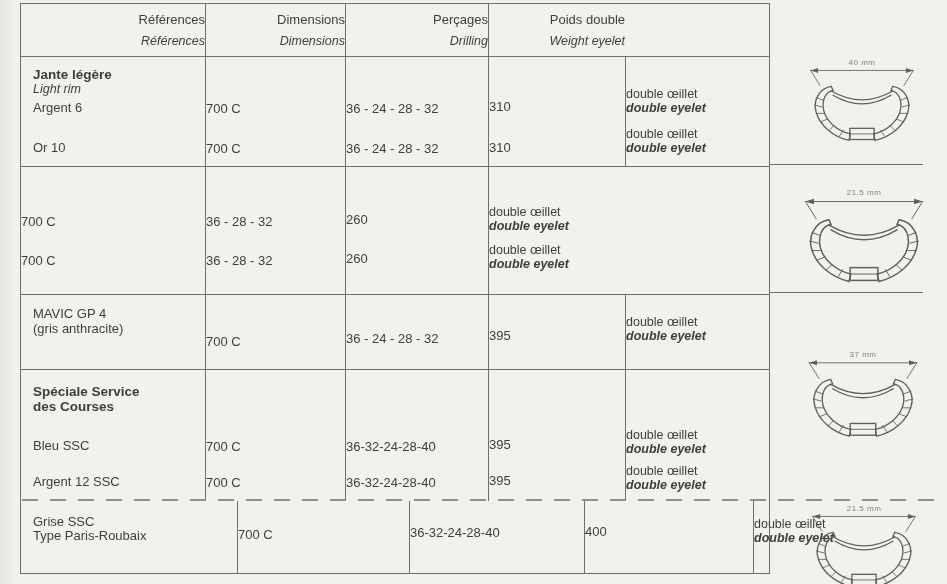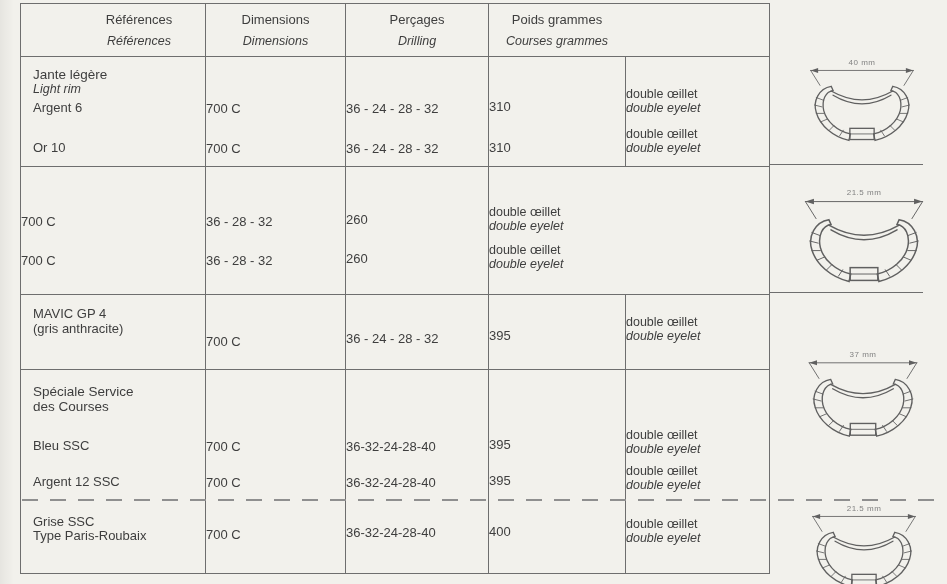--- a/index.html
+++ b/index.html
@@ -24,37 +24,37 @@
     pointer-events:none;
   }
 
   .table{
     position:absolute;left:20px;top:3px;width:750px;
     border:1px solid var(--line);
     background:transparent;
   }
   .row{display:grid;grid-template-columns:184px 140px 143px 137px 146px;}
   .row.sec{border-top:1px solid var(--line);}
-  .row.nosep{border-top:none;}
+  .row.nosep{border-top:none;gap:32px;}
   .c{position:relative;border-left:1px solid var(--line);}
   .c:first-child{border-left:none;}
 
   
-  .hc{display:flex;flex-direction:column;align-items:center;justify-content:center;gap:7px;}
+  .hc{display:flex;flex-direction:column;align-items:flex-end;justify-content:center;gap:7px;}
   .hc .hfr{font-size:13px;}
   .hc .hen{font-size:12.5px;font-style:italic;}
   .hc1{padding-left:52px;}
 
   
-  .title{position:absolute;left:12px;font-size:13.5px;font-weight:normal;white-space:nowrap;}
+  .title{position:absolute;left:12px;font-size:13.5px;font-weight:bold;white-space:nowrap;}
   .sub{position:absolute;left:12px;font-size:12.5px;font-style:italic;white-space:nowrap;}
   .nm{position:absolute;left:12px;font-size:13px;white-space:nowrap;}
   .v{position:absolute;left:0;right:0;text-align:left;font-size:13px;white-space:nowrap;}
   .pair{position:absolute;left:0;right:0;text-align:left;font-size:12.5px;line-height:14px;white-space:nowrap;}
-  .pair .en{font-style:italic;}
+  .pair .en{font-style:italic;font-weight:bold;}
 
   
   .dashed{
     position:absolute;left:22px;top:499px;width:918px;height:2px;
     background:repeating-linear-gradient(90deg,var(--dash) 0 16px,rgba(0,0,0,0) 16px 28px);
   }
   
   .ext{position:absolute;height:1px;background:var(--line);}
   .ext1{left:770px;top:164px;width:153px;}
   .ext2{left:770px;top:292px;width:153px;}
@@ -118,22 +118,22 @@
     </div>
     <div class="c hc">
       <div class="hfr">Dimensions</div>
       <div class="hen">Dimensions</div>
     </div>
     <div class="c hc">
       <div class="hfr">Perçages</div>
       <div class="hen">Drilling</div>
     </div>
     <div class="c hc">
-      <div class="hfr">Poids grammes</div>
-      <div class="hen">Courses grammes</div>
+      <div class="hfr">Poids double</div>
+      <div class="hen">Weight eyelet</div>
     </div>
   </div>
 
   <div class="row sec" style="height:110px">
     <div class="c">
       <div class="title" style="top:10px">Jante légère</div>
       <div class="sub" style="top:25px">Light rim</div>
       <div class="nm" style="top:43px">Argent 6</div>
       <div class="nm" style="top:83px">Or 10</div>
     </div>

